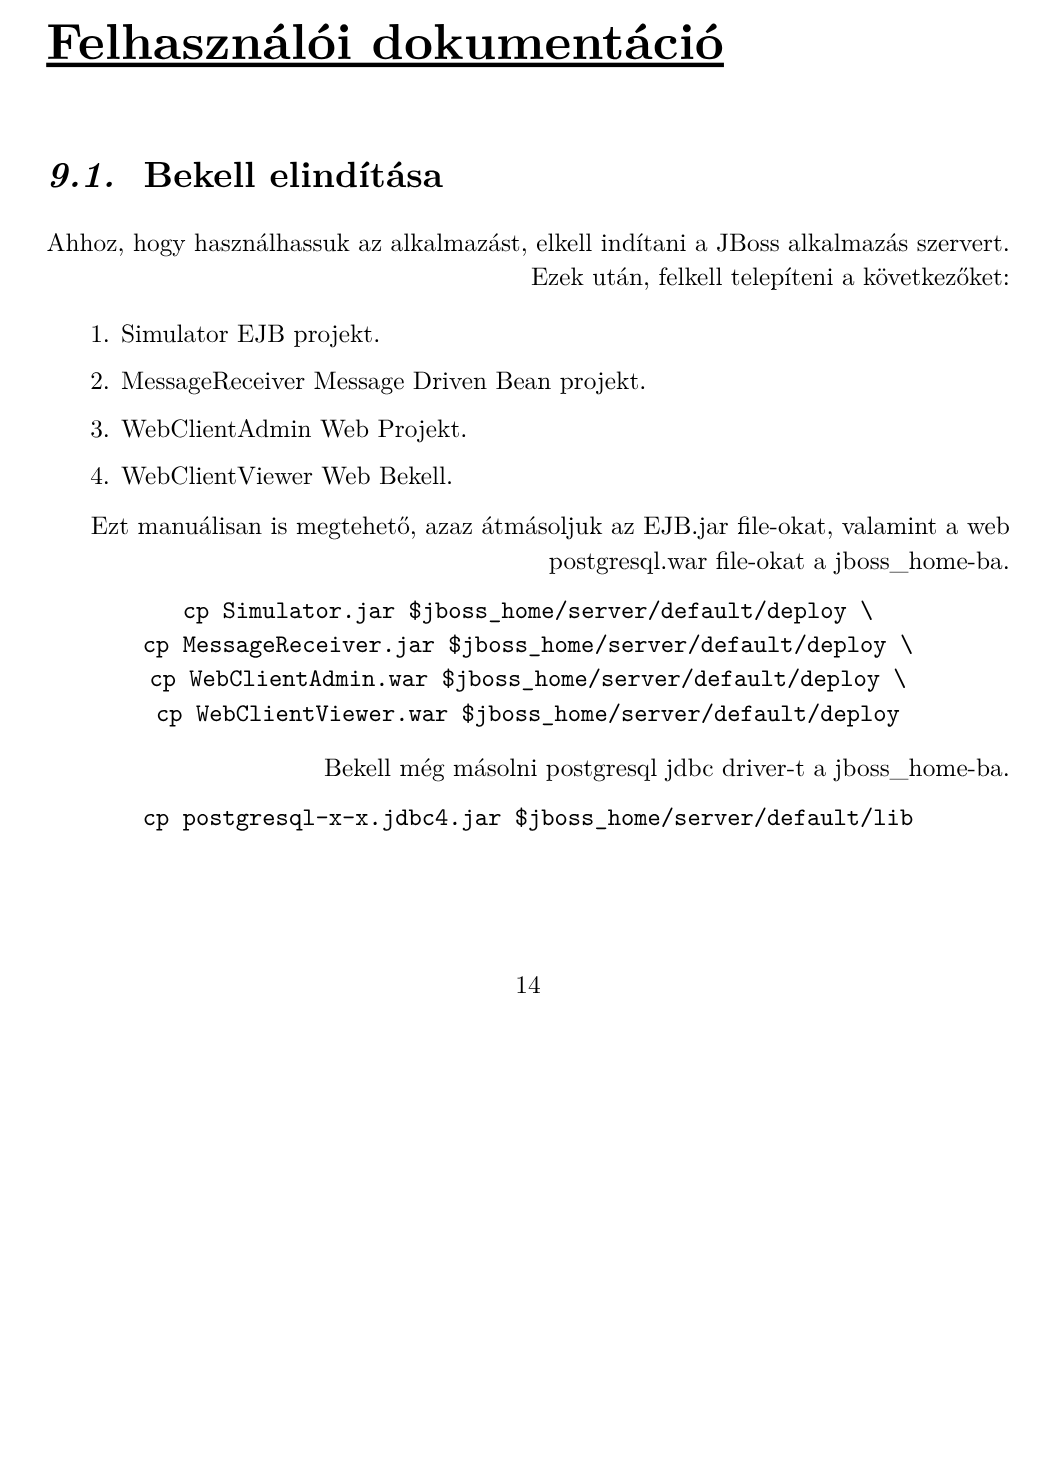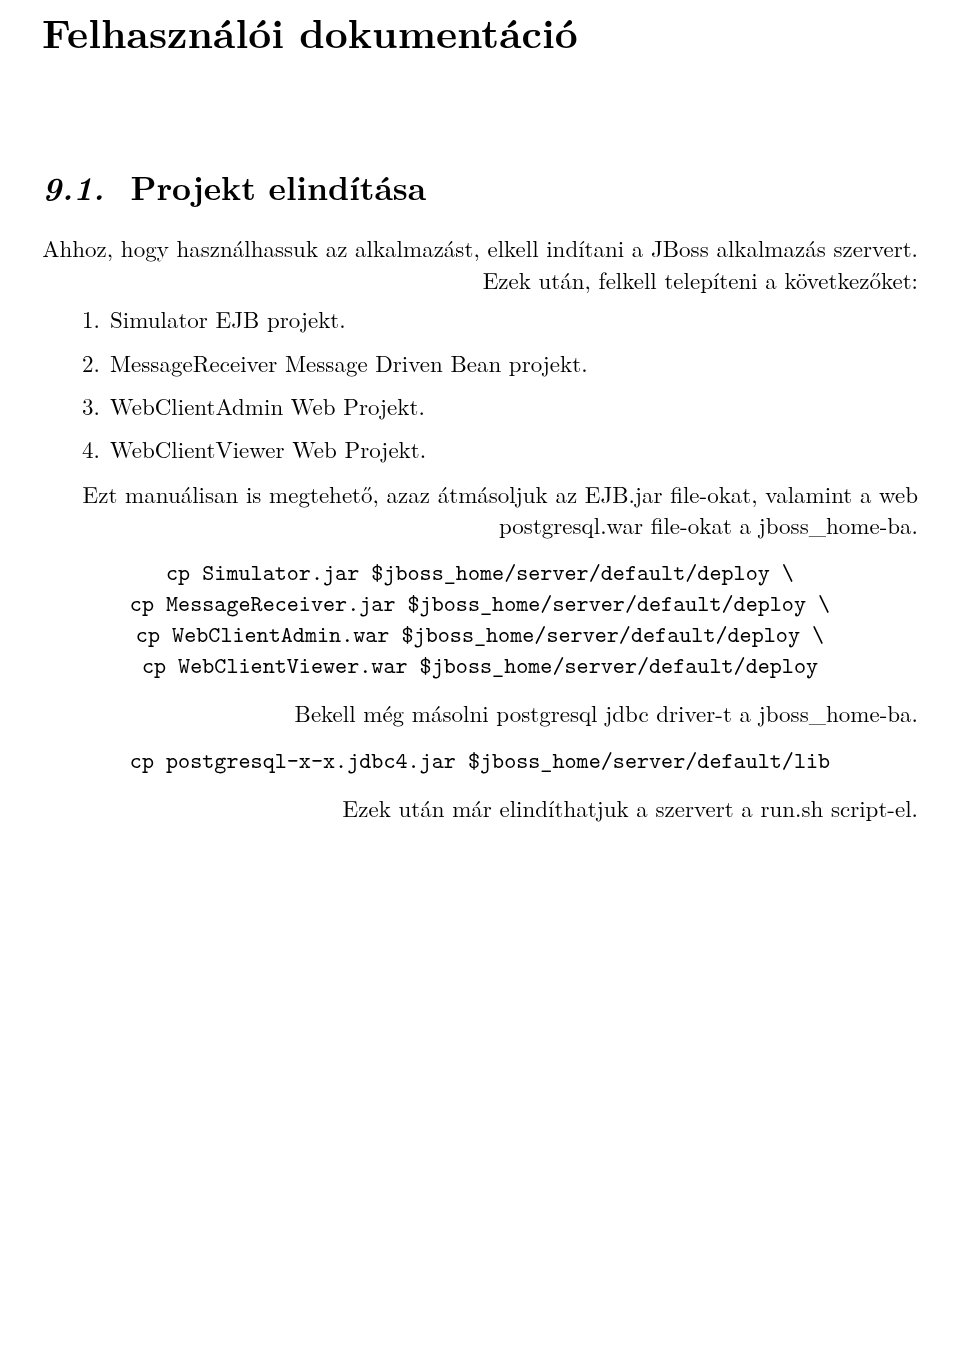--- a/index.html
+++ b/index.html
@@ -16,45 +16,46 @@
     padding: 10px 42px 0 42px;
     box-sizing: border-box;
   }
   .chapter-label {
     font-size: 46px;
     font-weight: bold;
     margin-bottom: 38px;
     line-height: 1.1;
   }
   .chapter-title {
-    font-size: 40px;
+    font-size: 46px;
     font-weight: bold;
-    margin-bottom: 108px;
+    margin-bottom: 72px;
     line-height: 1.1;
+    text-decoration: underline;
   }
   .section-heading {
     font-size: 33px;
     font-weight: bold;
     margin-bottom: 22px;
   }
   .section-number {
     margin-right: 26px;
     font-style: italic;
   }
   .para {
     font-size: 23px;
     line-height: 1.38;
     margin-bottom: 6px;
     text-align: right;
   }
   .ol {
     font-size: 23px;
     line-height: 1.35;
     padding-left: 68px;
-    margin-top: 8px;
+    margin-top: 20px;
     margin-bottom: 14px;
   }
   .ol .li {
     margin-bottom: 12px;
   }
   .ol .num {
     display: inline-block;
     width: 28px;
     margin-left: -28px;
   }
@@ -74,47 +75,47 @@
   }
 </style>
 </head>
 <body>
 
 <div class="page">
 
   <div class="chapter-title">Felhasználói dokumentáció</div>
 
   <div class="section-heading">
-    <span class="section-number">9.1.</span><span>Projekt elindítása</span>
+    <span class="section-number">9.1.</span><span>Bekell elindítása</span>
   </div>
 
   <div class="para">Ahhoz, hogy használhassuk az alkalmazást, elkell indítani a JBoss alkalmazás szervert. Ezek után, felkell telepíteni a következőket:</div>
 
   <div class="ol">
     <div class="li">
       <span class="num">1.</span><span>Simulator EJB projekt.</span>
     </div>
     <div class="li">
       <span class="num">2.</span><span>MessageReceiver Message Driven Bean projekt.</span>
     </div>
     <div class="li">
       <span class="num">3.</span><span>WebClientAdmin Web Projekt.</span>
     </div>
     <div class="li">
-      <span class="num">4.</span><span>WebClientViewer Web Projekt.</span>
+      <span class="num">4.</span><span>WebClientViewer Web Bekell.</span>
     </div>
   </div>
 
   <div class="para">Ezt manuálisan is megtehető, azaz átmásoljuk az EJB.jar file-okat, valamint a web postgresql.war file-okat a jboss_home-ba.</div>
 
   <div class="code-block">cp Simulator.jar $jboss_home/server/default/deploy \
 cp MessageReceiver.jar $jboss_home/server/default/deploy \
 cp WebClientAdmin.war $jboss_home/server/default/deploy \
 cp WebClientViewer.war $jboss_home/server/default/deploy</div>
 
   <div class="para">Bekell még másolni postgresql jdbc driver-t a jboss_home-ba.</div>
 
   <div class="code-block">cp postgresql-x-x.jdbc4.jar $jboss_home/server/default/lib</div>
 
-  <div class="para">Ezek után már elindíthatjuk a szervert a run.sh script-el.</div>
 
+  <div class="page-number">14</div>
 
 </div>
 
 </body></html>

